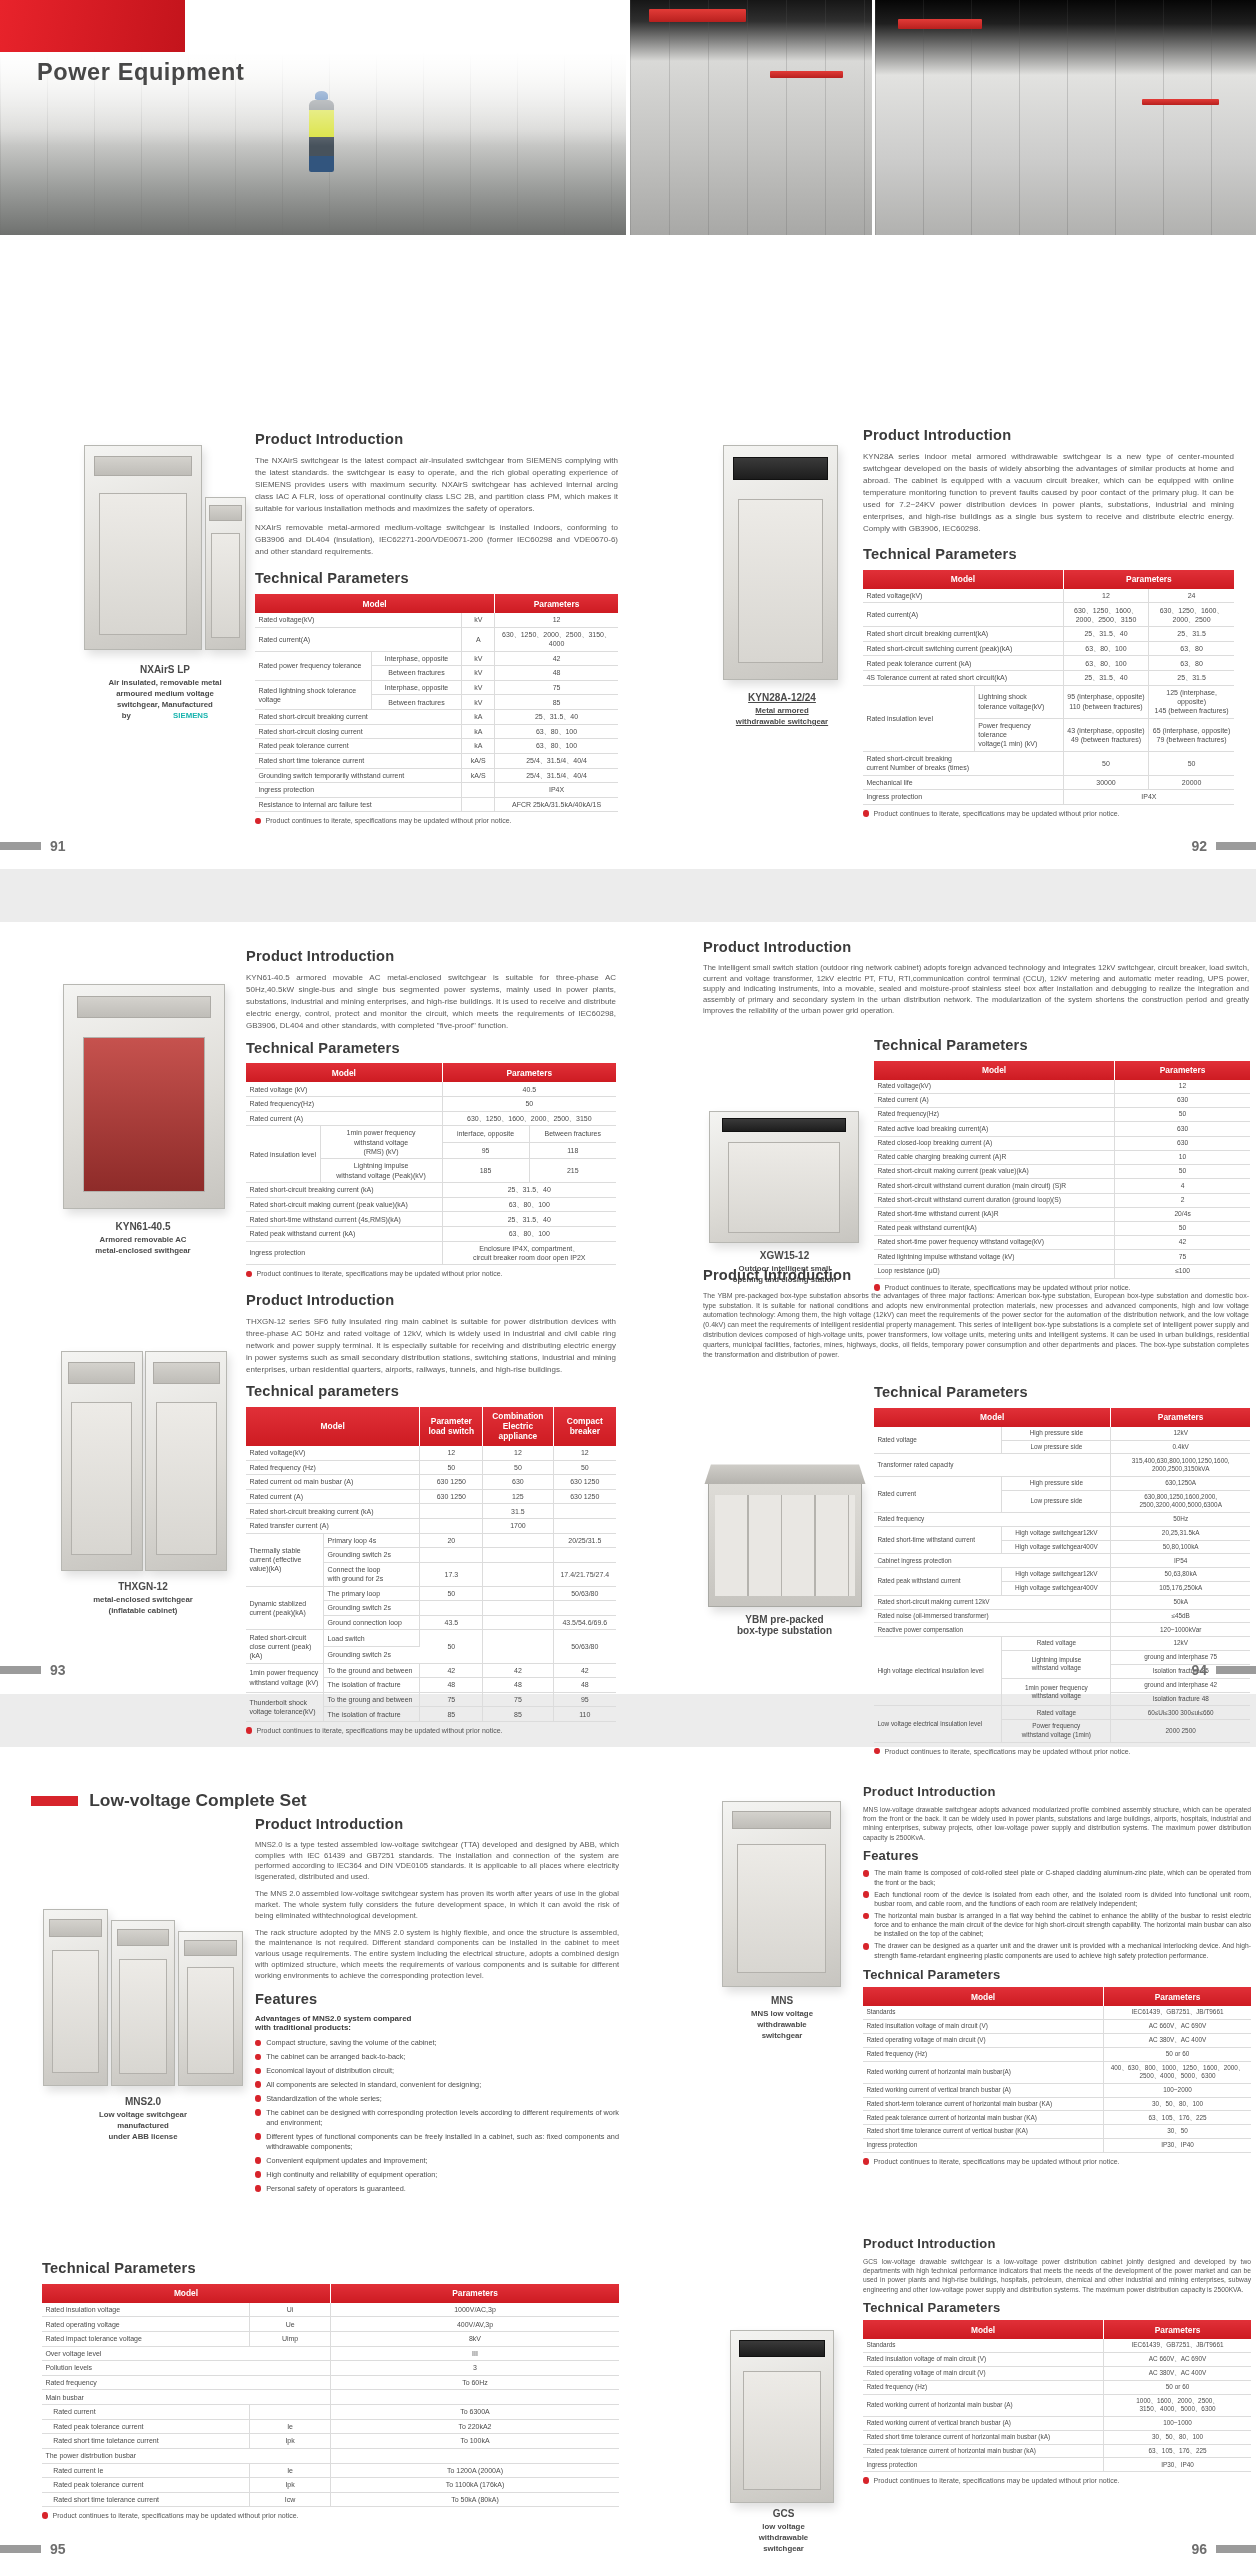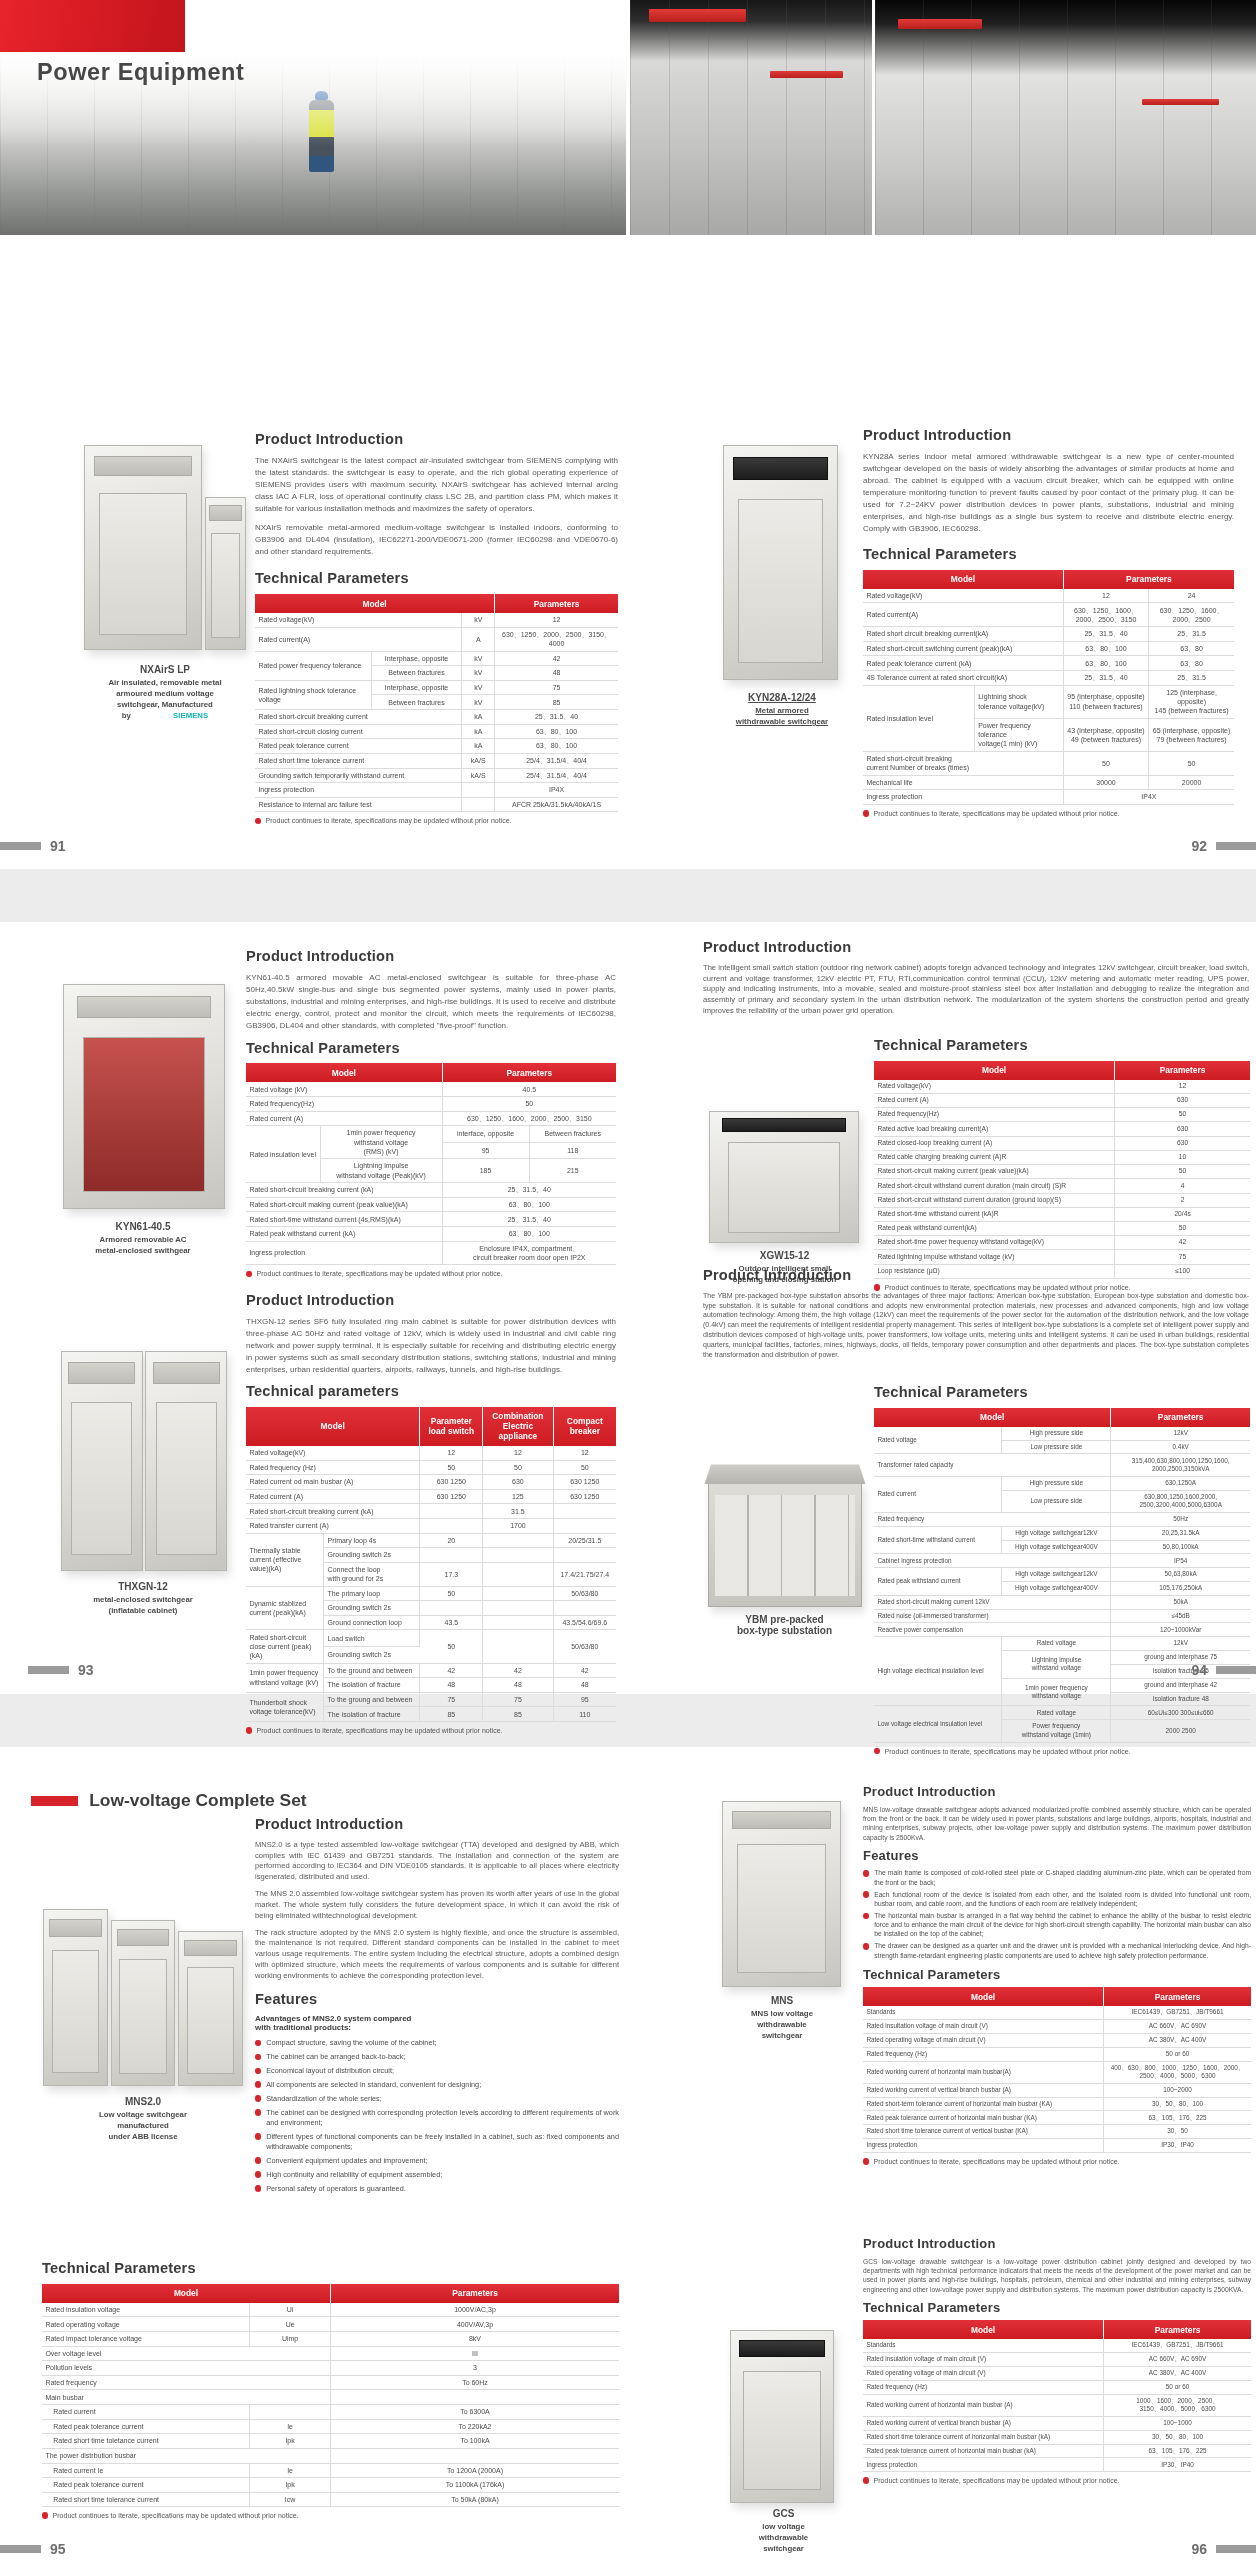--- a/index.html
+++ b/index.html
@@ -575,21 +575,21 @@
             </tr>
           </tbody>
         </table>
       </div>
     <div class="note">
         <span class="li-dot"></span>
         <span>Product continues to iterate, specifications may be updated without prior notice.</span>
       </div>
   </div>
 
-  <div class="pg" style="left:0;top:1662px;margin-left:28px;">
+  <div class="pg" style="left:0;top:1662px;">
     <span class="bar"></span>
       <span>93</span>
   </div>
 
   <div class="abs" style="left:703px;top:939px;width:546px;">
     <h3 class="pi">Product Introduction</h3>
     <p class="bt-s">The intelligent small switch station (outdoor ring network cabinet) adopts foreign advanced technology and integrates 12kV switchgear, circuit breaker, load switch, current and voltage transformer, 12kV electric PT, FTU, RTI,communication control terminal (CCU), 12kV metering and automatic meter reading, UPS power, supply and indicating instruments, into a movable, sealed and moisture-proof stainless steel box after installation and debugging to realize the integration and assembly of primary and secondary system in the urban distribution network. The modularization of the system shortens the construction period and greatly improves the reliability of the urban power grid operation.</p>
   </div>
 
   <div class="photo" style="left:707px;top:1095px;width:154px;height:148px;">
@@ -870,21 +870,21 @@
         <div class="li">
           <span class="li-dot"></span>
           <span class="li-txt">Different types of functional components can be freely installed in a cabinet, such as: fixed components and withdrawable components;</span>
         </div>
         <div class="li">
           <span class="li-dot"></span>
           <span class="li-txt">Convenient equipment updates and improvement;</span>
         </div>
         <div class="li">
           <span class="li-dot"></span>
-          <span class="li-txt">High continuity and reliability of equipment assembled;</span>
+          <span class="li-txt">High continuity and reliability of equipment operation;</span>
         </div>
         <div class="li">
           <span class="li-dot"></span>
           <span class="li-txt">Personal safety of operators is guaranteed.</span>
         </div>
       </div>
   </div>
 
   <div class="abs" style="left:42px;top:2260px;width:577px;">
     <h3 class="pi">Technical Parameters</h3>

